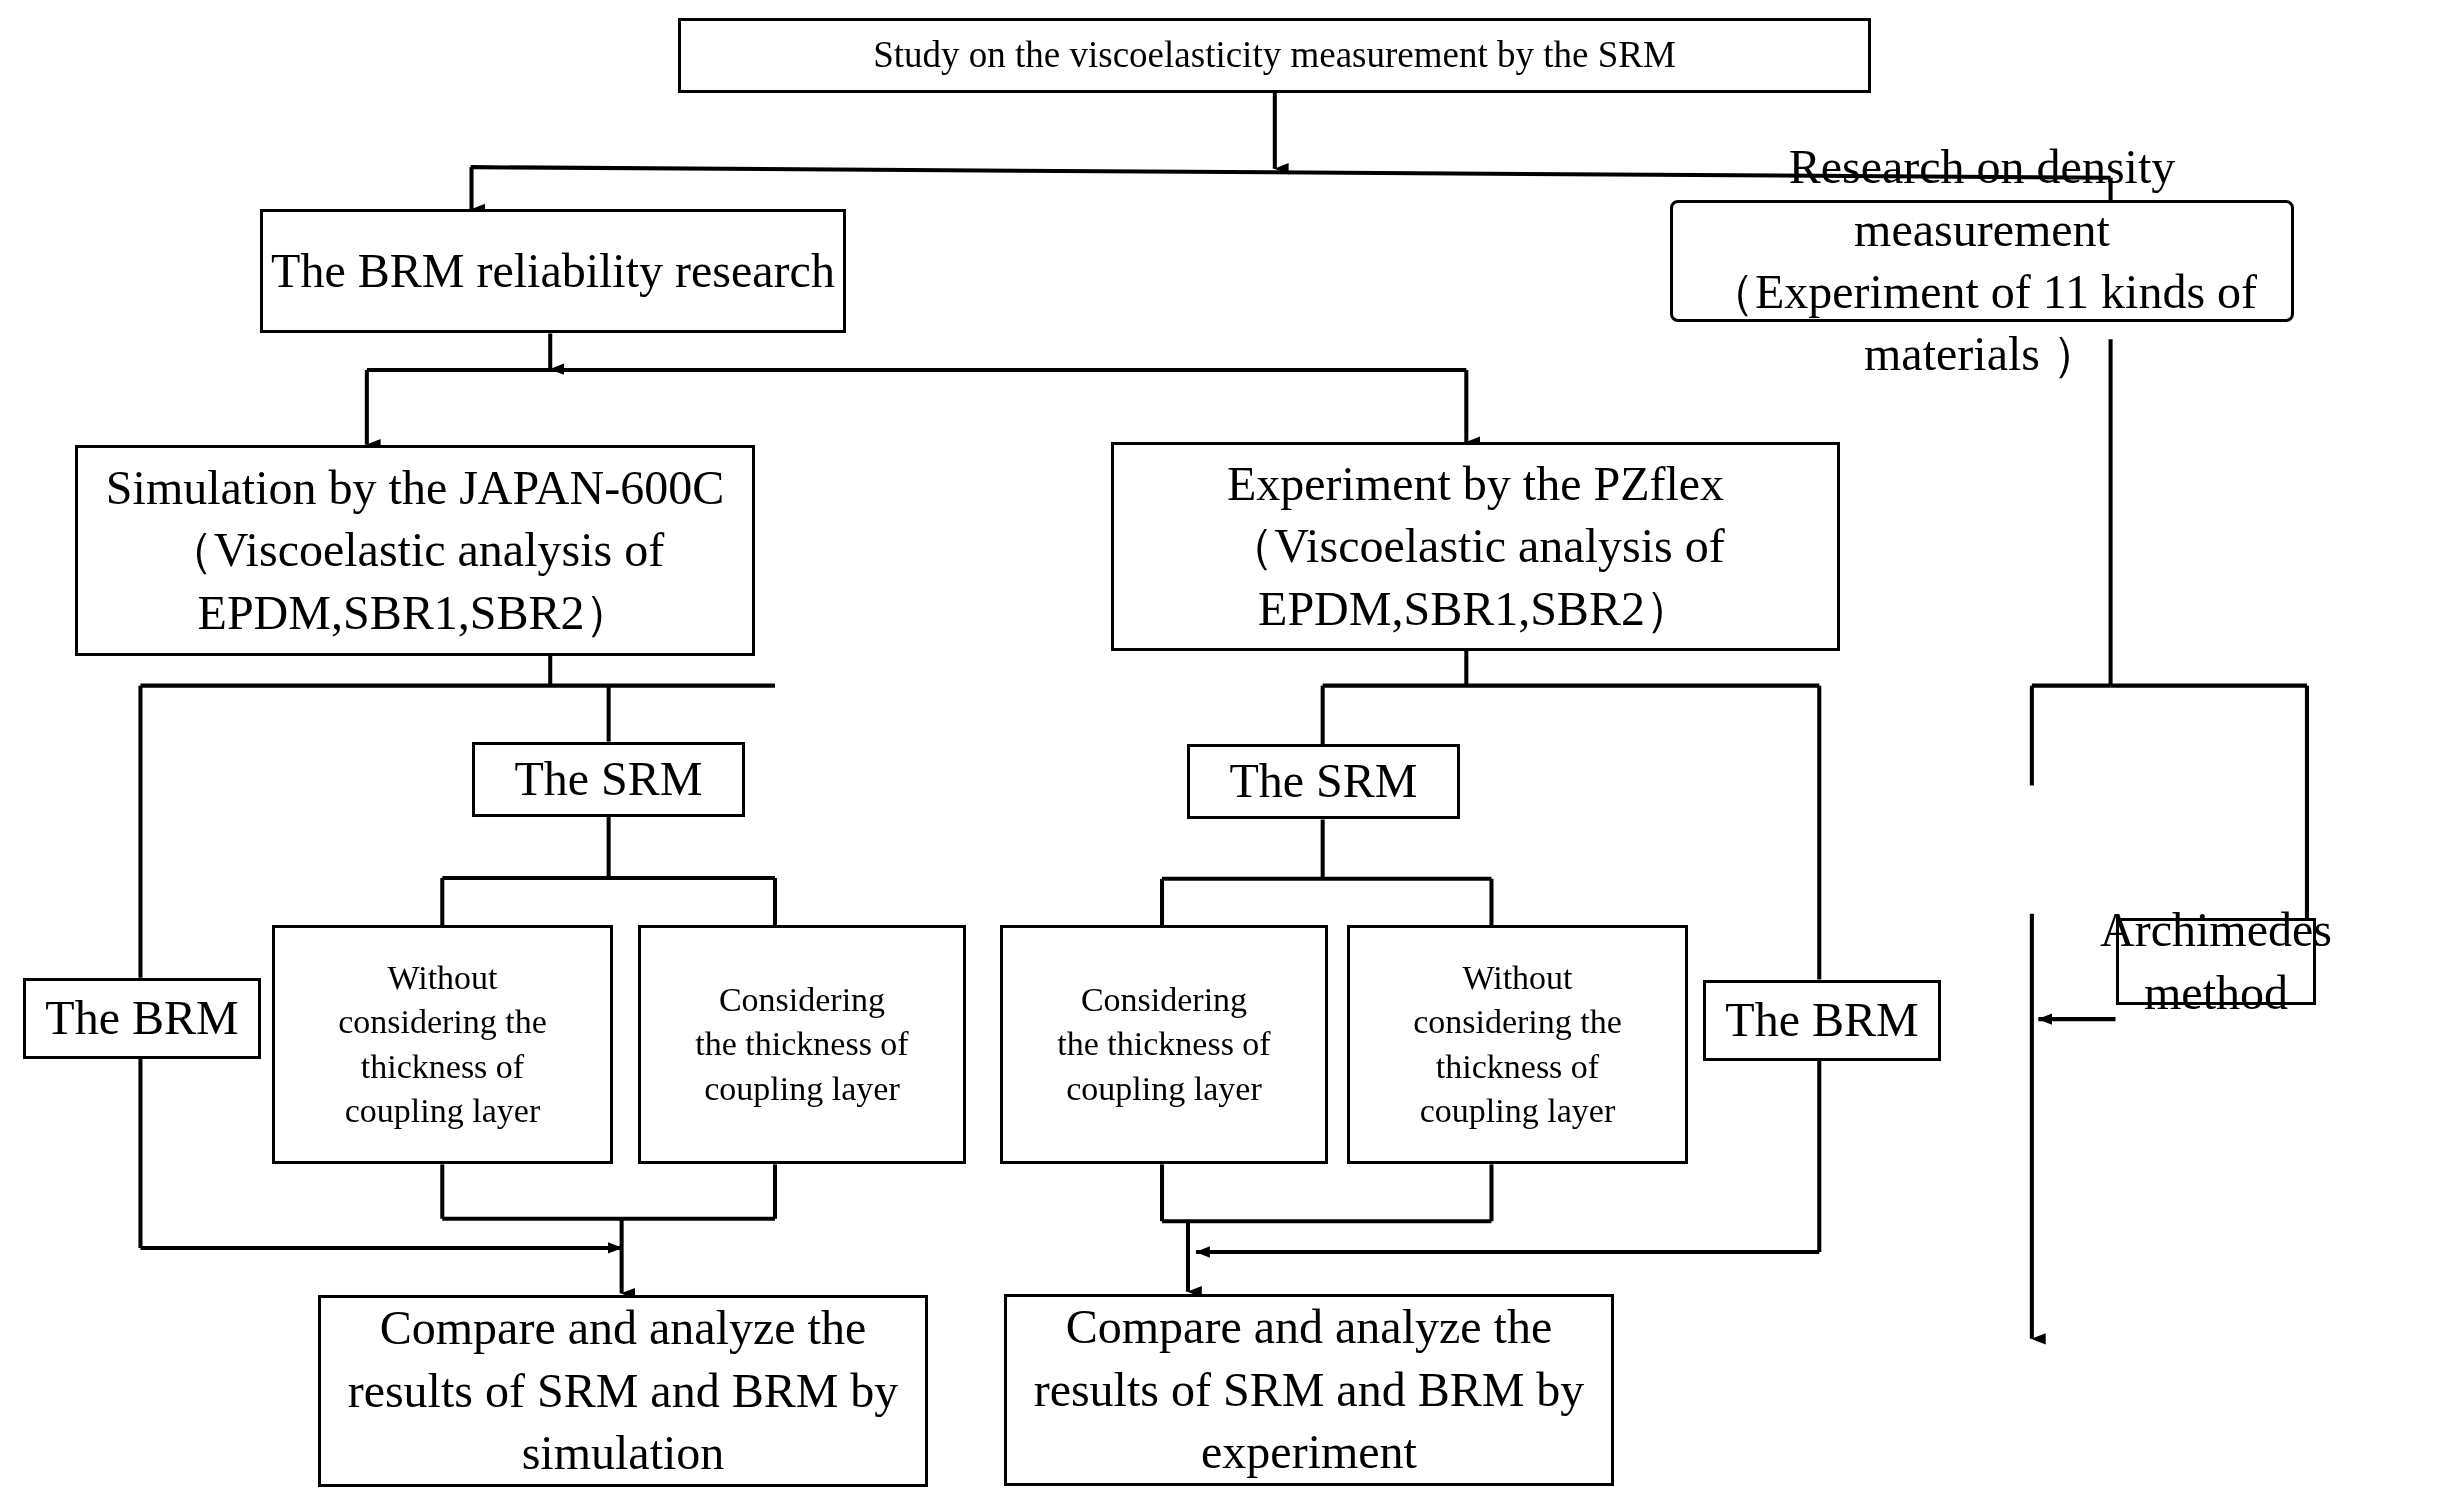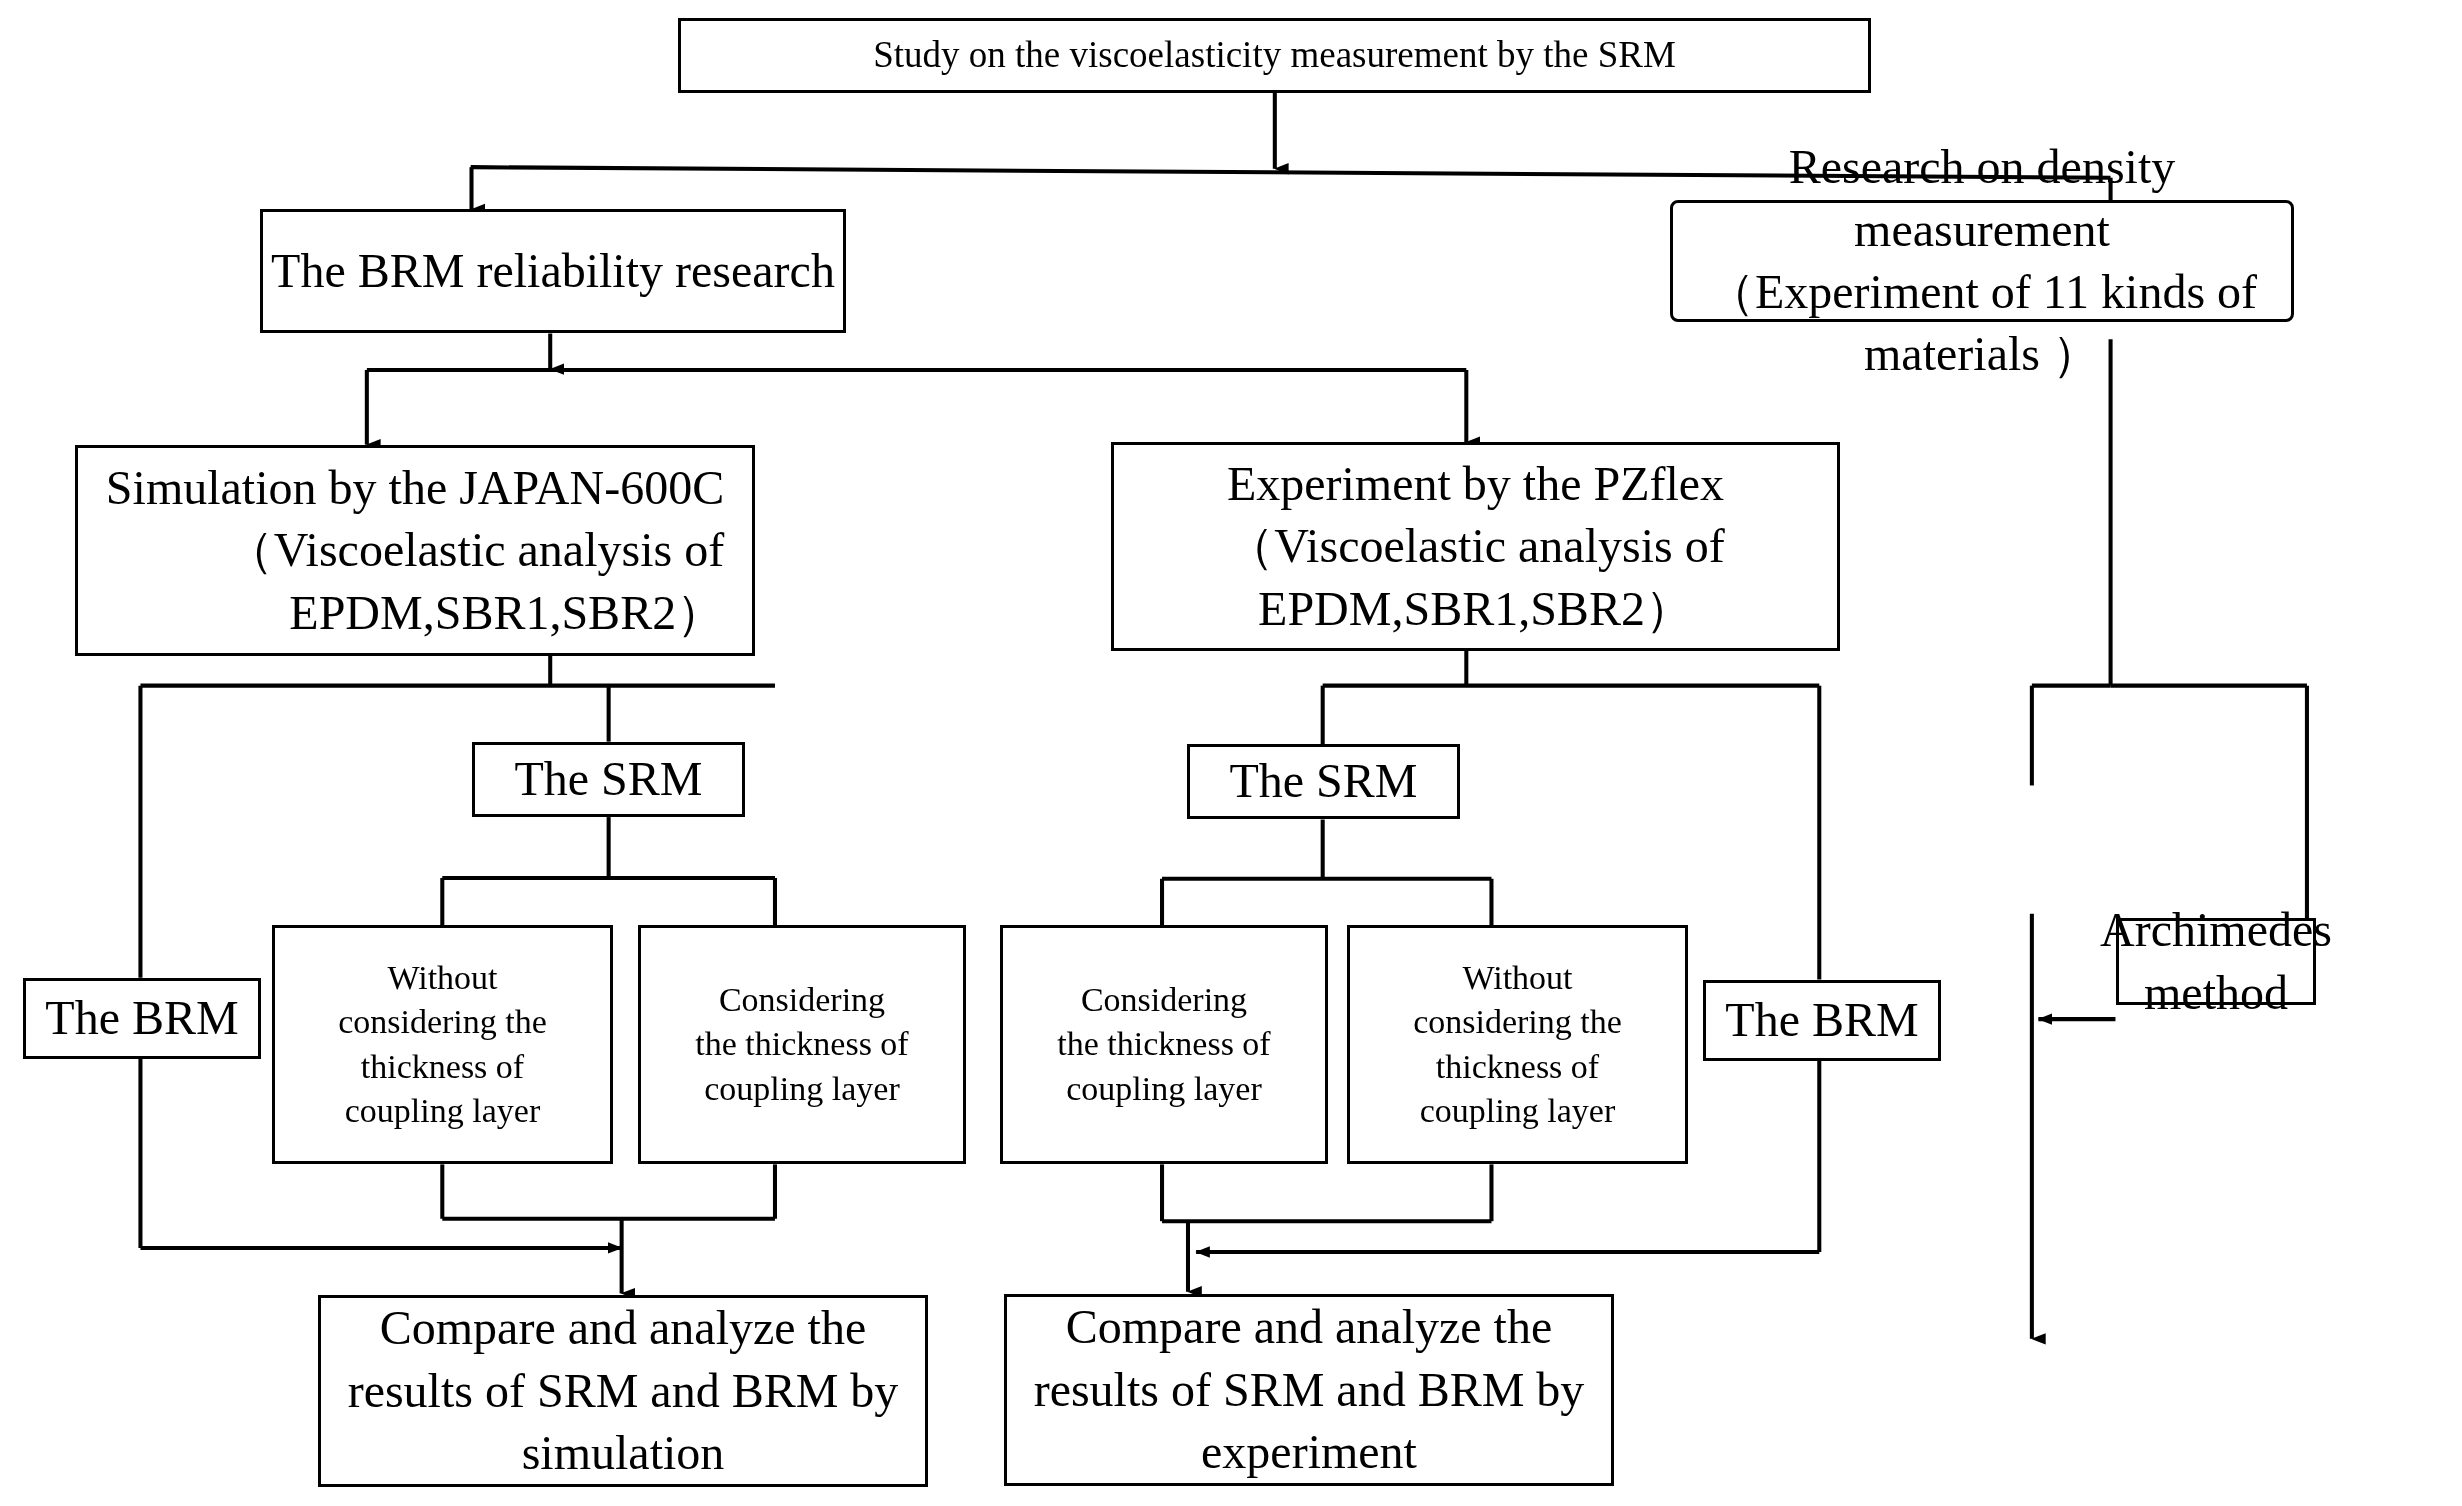--- a/index.html
+++ b/index.html
@@ -126,21 +126,21 @@
     </g>
   </svg>
 
   <div class="node-box fs-big" style="left:678px; top:18px; width:1193px; height:75px;">Study on the viscoelasticity measurement by the SRM</div>
 
   <div class="node-box fs-mid" style="left:260px; top:209px; width:586px; height:124px;">The BRM reliability research</div>
 
   <div class="node-box fs-mid" style="left:1670px; top:200px; width:624px; height:122px;border-radius:8px;">Research on density measurement
 （Experiment of 11 kinds of materials ）</div>
 
-  <div class="node-box fs-mid" style="left:75px; top:445px; width:680px; height:211px;text-align:right;">Simulation by the JAPAN-600C
+  <div class="node-box fs-mid" style="left:75px; top:445px; width:680px; height:211px;">Simulation by the JAPAN-600C
 （Viscoelastic analysis of
 EPDM,SBR1,SBR2）</div>
 
   <div class="node-box fs-mid" style="left:1104px; top:442px; width:729px; height:209px;margin-left:7px;">Experiment by the PZflex
 （Viscoelastic analysis of
 EPDM,SBR1,SBR2）</div>
 
   <div class="node-box fs-mid" style="left:472px; top:742px; width:273px; height:75px;">The SRM</div>
 
   <div class="node-box fs-mid" style="left:1187px; top:744px; width:273px; height:75px;">The SRM</div>

